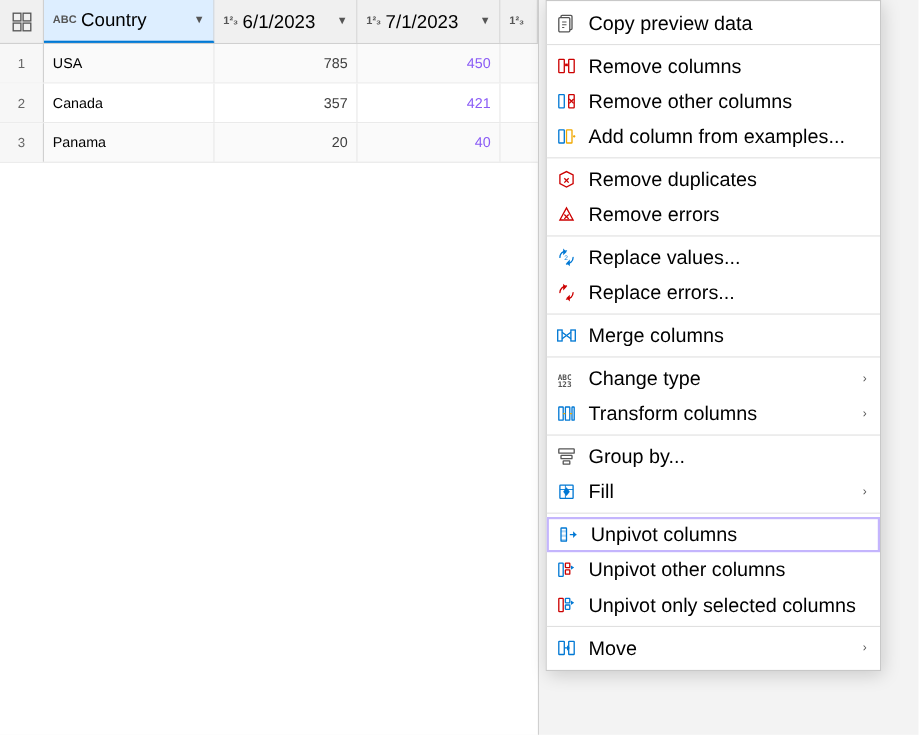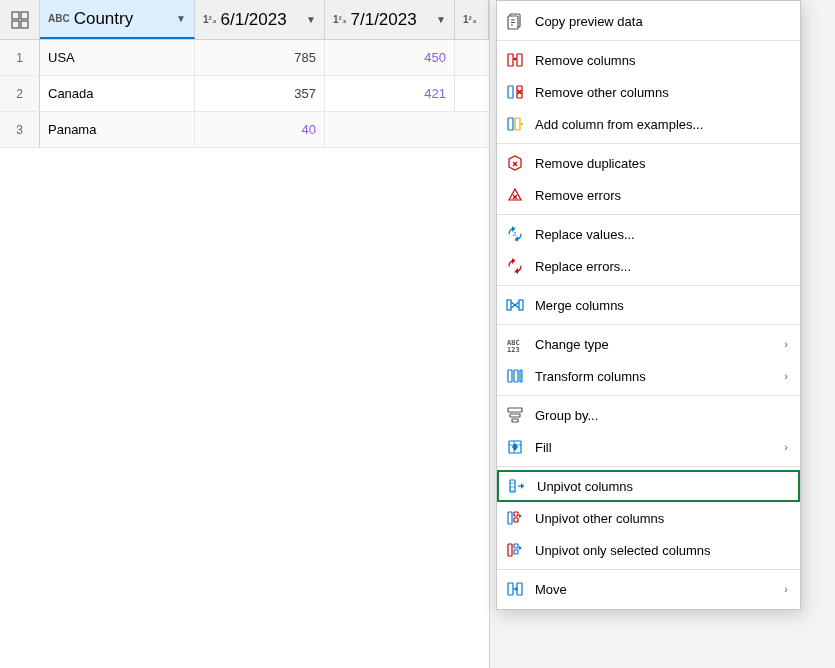--- a/index.html
+++ b/index.html
@@ -155,35 +155,35 @@
       height: 32px;
       padding: 0 12px 0 8px;
       cursor: pointer;
       gap: 10px;
       color: #000;
       user-select: none;
     }
 
     .menu-item.highlighted {
       background: #fff;
-      border: 2px solid #15803d;
+      border: 2px solid #c4b5fd;
     }
 
     .menu-item-icon {
       width: 20px;
       height: 20px;
       display: flex;
       align-items: center;
       justify-content: center;
       flex-shrink: 0;
     }
 
     .menu-item-label {
       flex: 1;
-      font-size: 13px;
+      font-size: 18px;
     }
 
     .menu-item-arrow {
       font-size: 11px;
       color: #555;
     }
 
     .menu-divider {
       height: 1px;
       background: #e0e0e0;
@@ -256,20 +256,21 @@
     <div class="table-row">
       <div class="row-num">2</div>
       <div class="cell cell-country">Canada</div>
       <div class="cell cell-num">357</div>
       <div class="cell cell-num2">421</div>
     </div>
 
     <div class="table-row">
       <div class="row-num">3</div>
       <div class="cell cell-country">Panama</div>
+      <div class="cell cell-num">20</div>
       <div class="cell cell-num2">40</div>
     </div>
   </div>
 </div>
 
 <div class="context-menu">
 
   <div class="menu-item">
     <span class="menu-item-icon">
       <svg class="icon-svg" viewBox="0 0 18 18" fill="none">

